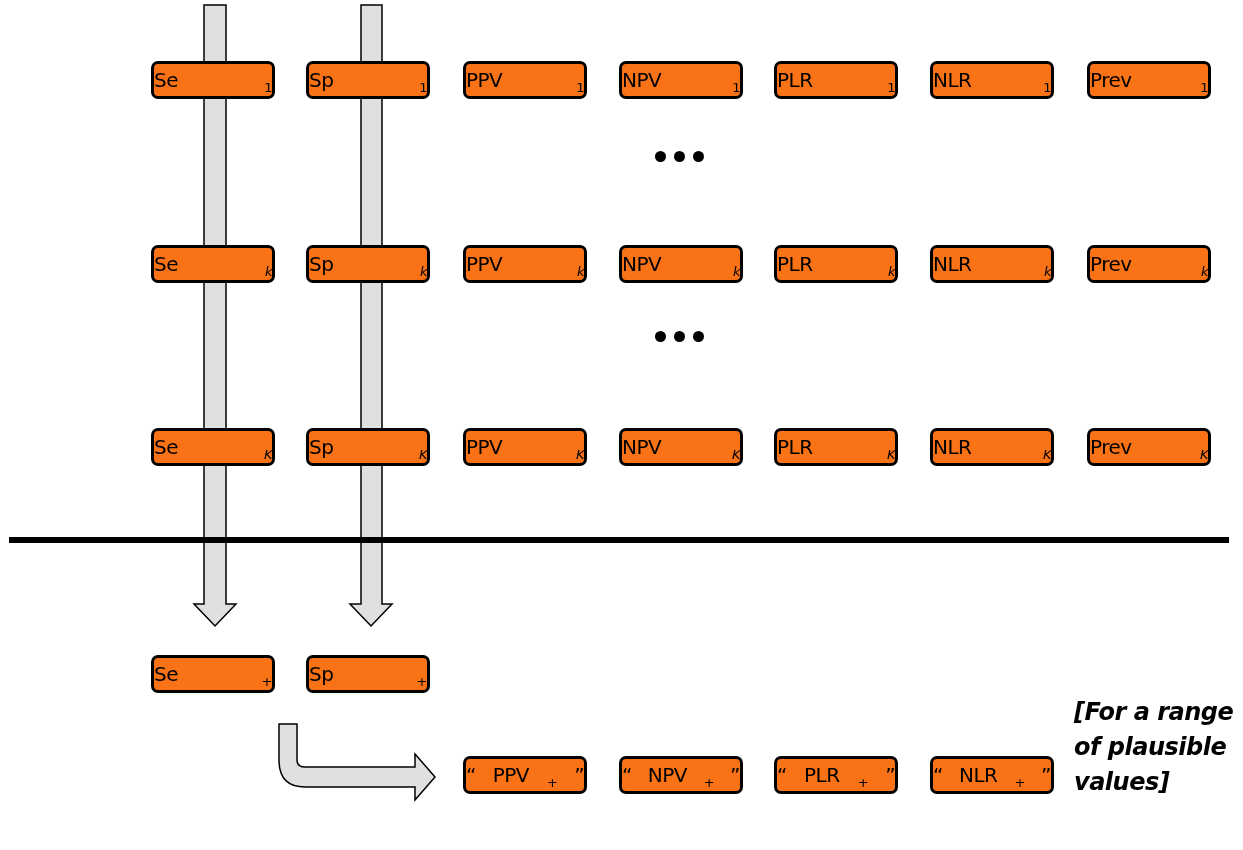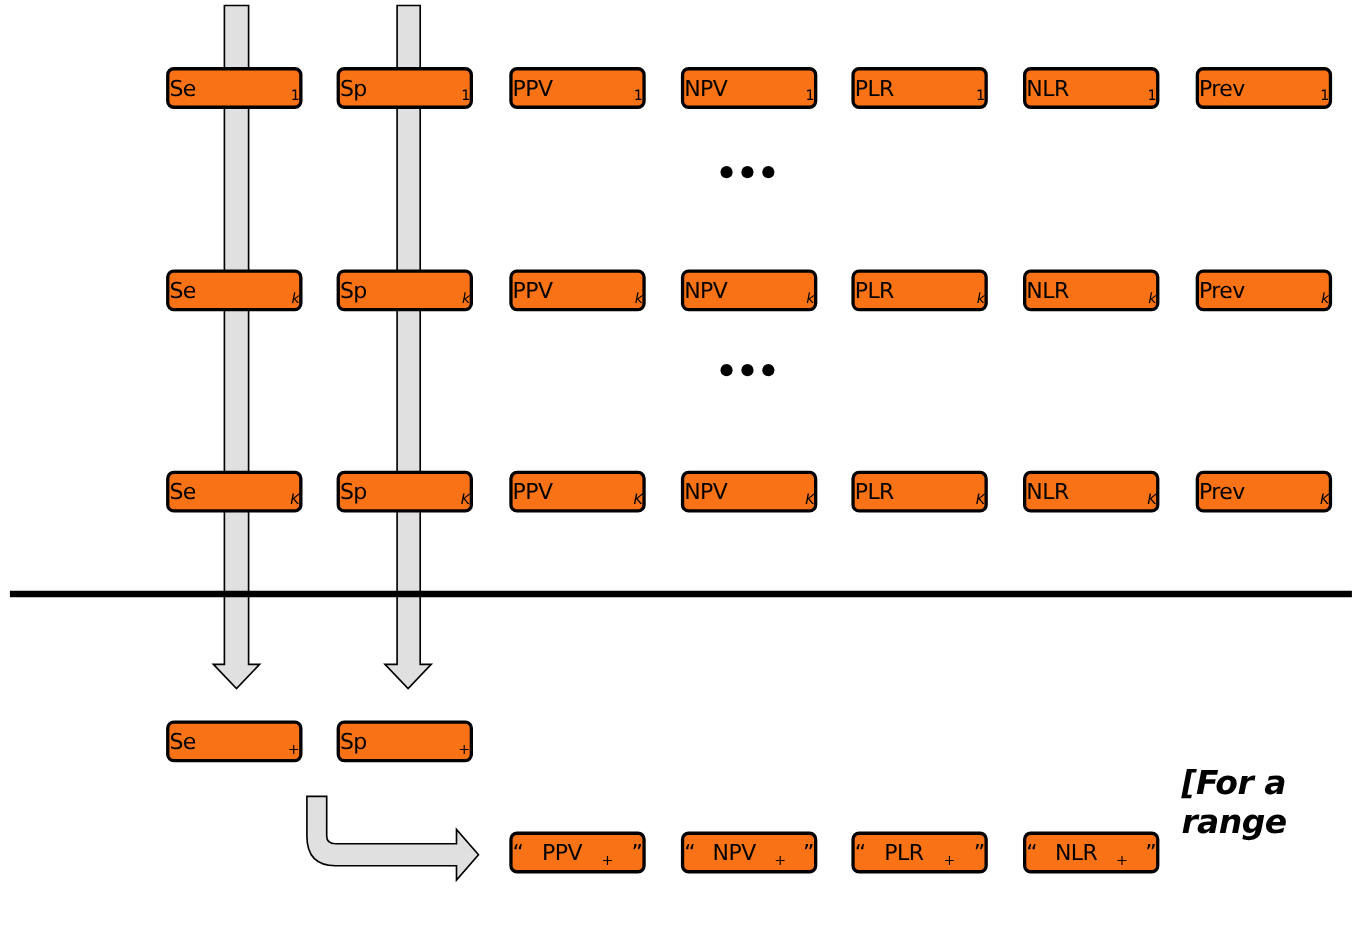--- a/index.html
+++ b/index.html
@@ -16,21 +16,21 @@
     }
     .box .sub { font-size: 13px; position: relative; top: 7px; margin-left: 1px; }
     .box .sub.it { font-style: italic; }
     .dots {
       position: absolute; display: flex; gap: 8px;
     }
     .dots span { width: 11px; height: 11px; border-radius: 50%; background: #000; display: block; }
     .note {
       position: absolute; left: 1074px; top: 695px; width: 170px;
       font-family: "DejaVu Sans", sans-serif; font-style: italic; font-weight: bold;
-      font-size: 30px; line-height: 35px; color: #000; letter-spacing: -0.5px;
+      font-size: 24px; line-height: 35px; color: #000; letter-spacing: -0.5px;
     }
   </style>
 </head>
 <body>
 
 <div id="canvas">
 
   <svg id="arrows" width="1243" height="850" style="position:absolute;left:0;top:0;">
     <path d="M204,5 L226,5 L226,604 L236,604 L215,626 L194,604 L204,604 Z" fill="#e0e0e0" stroke="#000" stroke-width="1.5"></path>
     <path d="M361,5 L382,5 L382,604 L392,604 L371,626 L350,604 L361,604 Z" fill="#e0e0e0" stroke="#000" stroke-width="1.5"></path>
@@ -169,14 +169,16 @@
       <div class="box" style="left: 930px; top: 756px;">
         <span>“</span>
         <span>NLR</span>
         <span class="sub">+</span>
         <span>”</span>
       </div>
     </div>
 
   <div class="note">
     <div>[For a range</div>
+    <div>of plausible</div>
+    <div>values]</div>
   </div>
 </div>
 
 </body></html>

